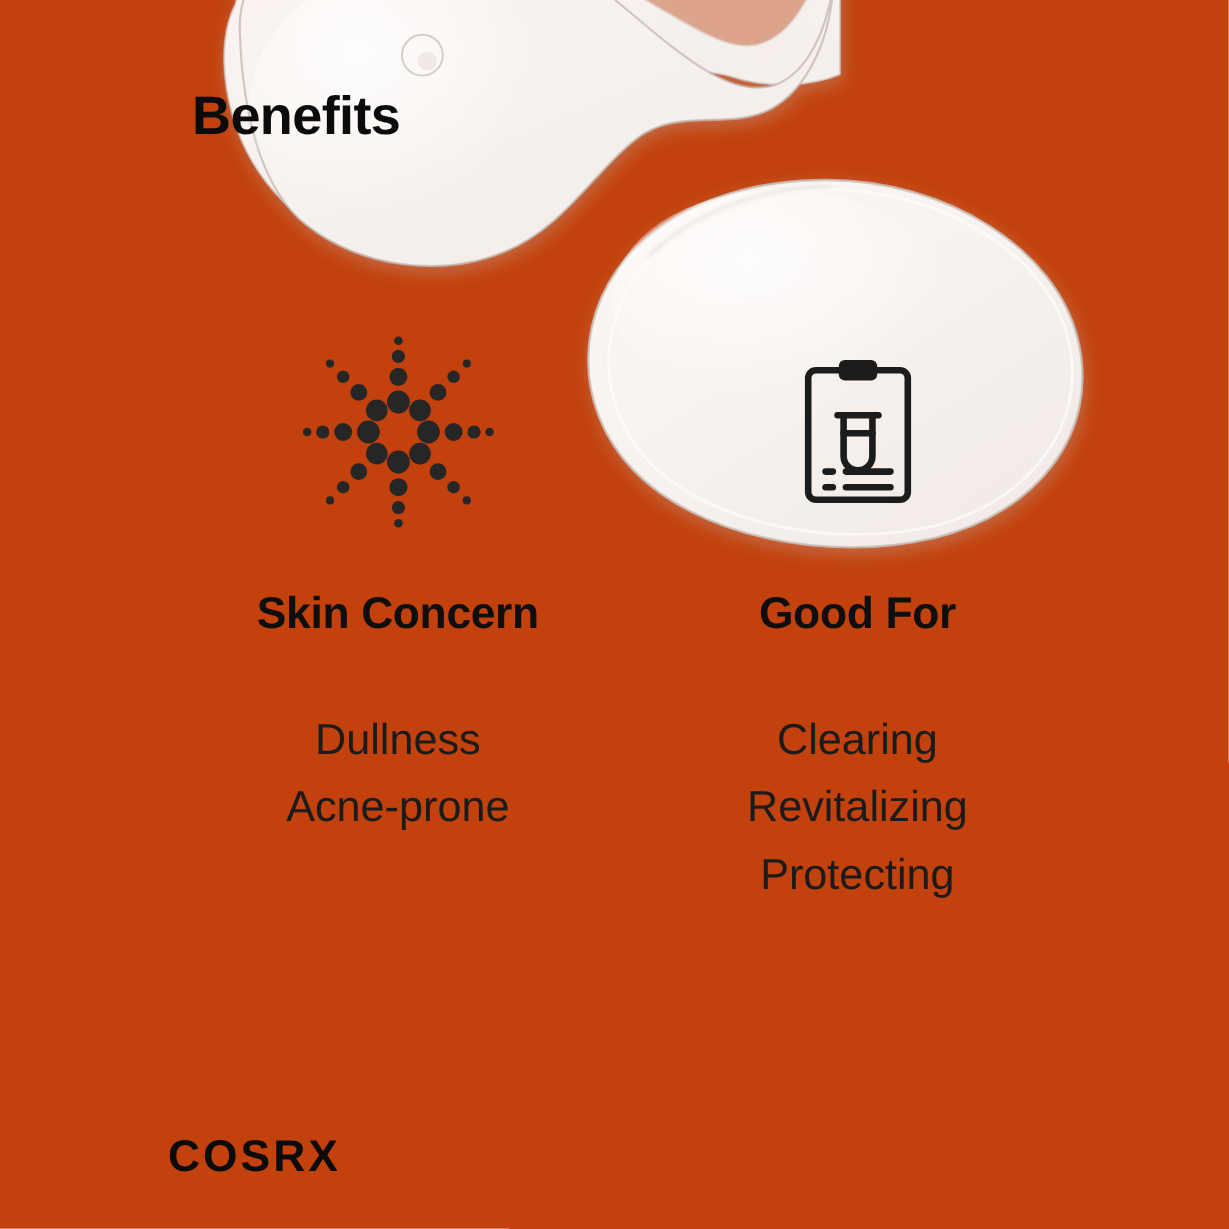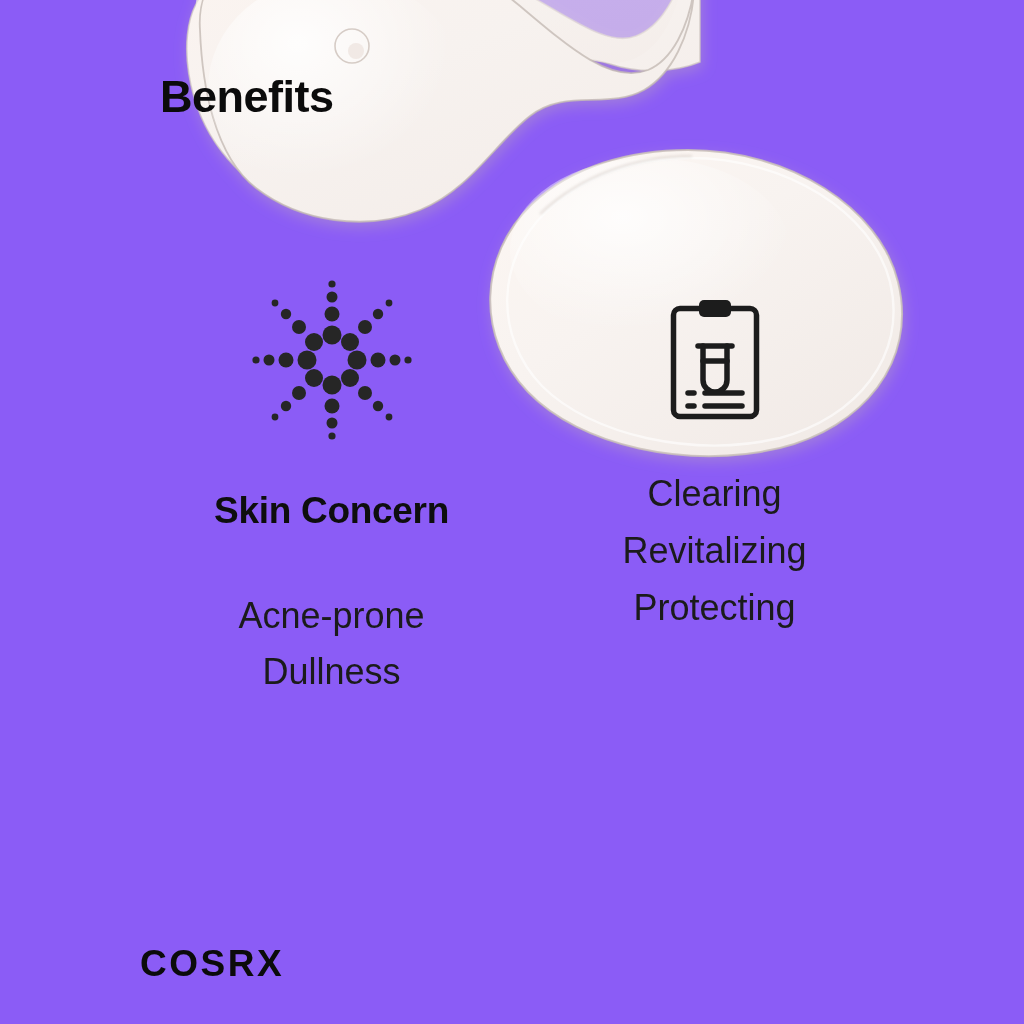--- a/index.html
+++ b/index.html
@@ -5,21 +5,21 @@
 <style>
   html, body {
     margin: 0;
     padding: 0;
     background: #fdf1eb;
   }
   #page {
     position: relative;
     width: 1024px;
     height: 1024px;
-    background: #8b5cf6;
+    background: #c2410c;
     overflow: hidden;
     font-family: "Liberation Sans", "DejaVu Sans", sans-serif;
     color: #141414;
     -webkit-font-smoothing: antialiased;
   }
 
   
   #gel-layer {
     position: absolute;
     inset: 0;
@@ -264,22 +264,22 @@
             <circle cx="52" cy="118" r="7"></circle>
             <circle cx="39" cy="131" r="5.2"></circle>
             <circle cx="28" cy="142" r="3.4"></circle>
           </g>
         </svg>
       </div>
 
       <h2 class="col-heading">Skin Concern</h2>
 
       <ul class="col-list">
+        <li>Dullness</li>
         <li>Acne-prone</li>
-        <li>Dullness</li>
       </ul>
     </section>
 
     <section class="column" id="col-good-for">
 
       <div class="col-icon">
         <svg width="92" height="124" viewBox="0 0 92 124" xmlns="http://www.w3.org/2000/svg" aria-hidden="true">
           <g fill="none" stroke="#1c1c1c" stroke-width="5.5" stroke-linecap="round" stroke-linejoin="round">
 
             <rect x="4.5" y="10.5" width="83" height="108" rx="6.5"></rect>
@@ -291,20 +291,21 @@
             <line x1="19" y1="95" x2="25" y2="95"></line>
             <line x1="36" y1="95" x2="73" y2="95"></line>
             <line x1="19" y1="108" x2="25" y2="108"></line>
             <line x1="36" y1="108" x2="73" y2="108"></line>
           </g>
 
           <rect x="30" y="2" width="32" height="17" rx="5" fill="#1c1c1c"></rect>
         </svg>
       </div>
 
+      <h2 class="col-heading">Good For</h2>
 
       <ul class="col-list">
         <li>Clearing</li>
         <li>Revitalizing</li>
         <li>Protecting</li>
       </ul>
     </section>
 
   </div>
 

